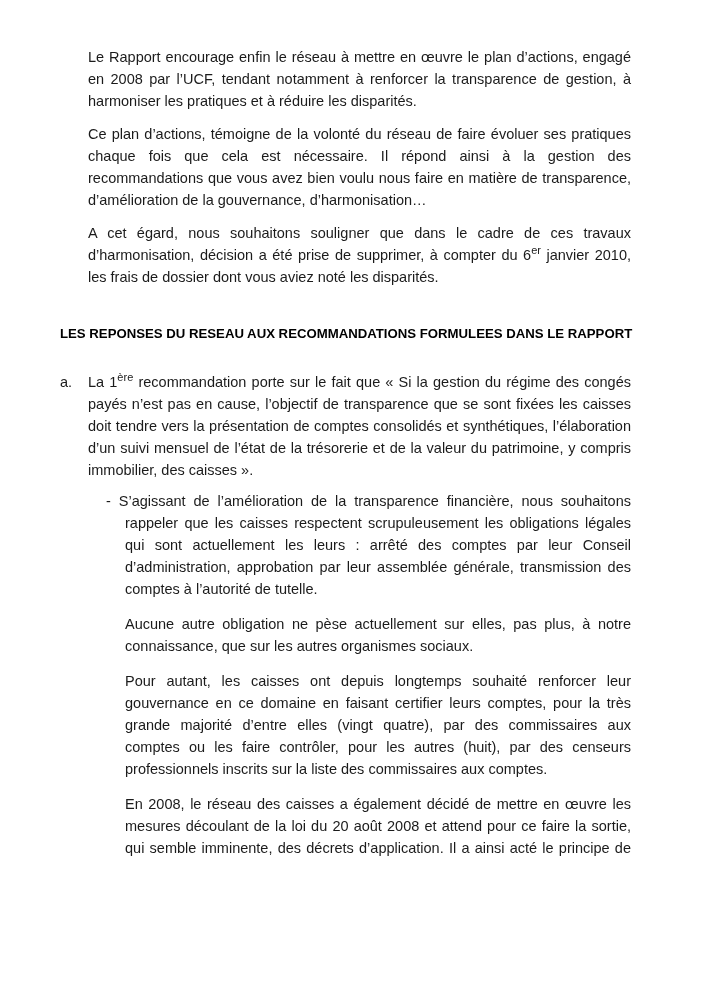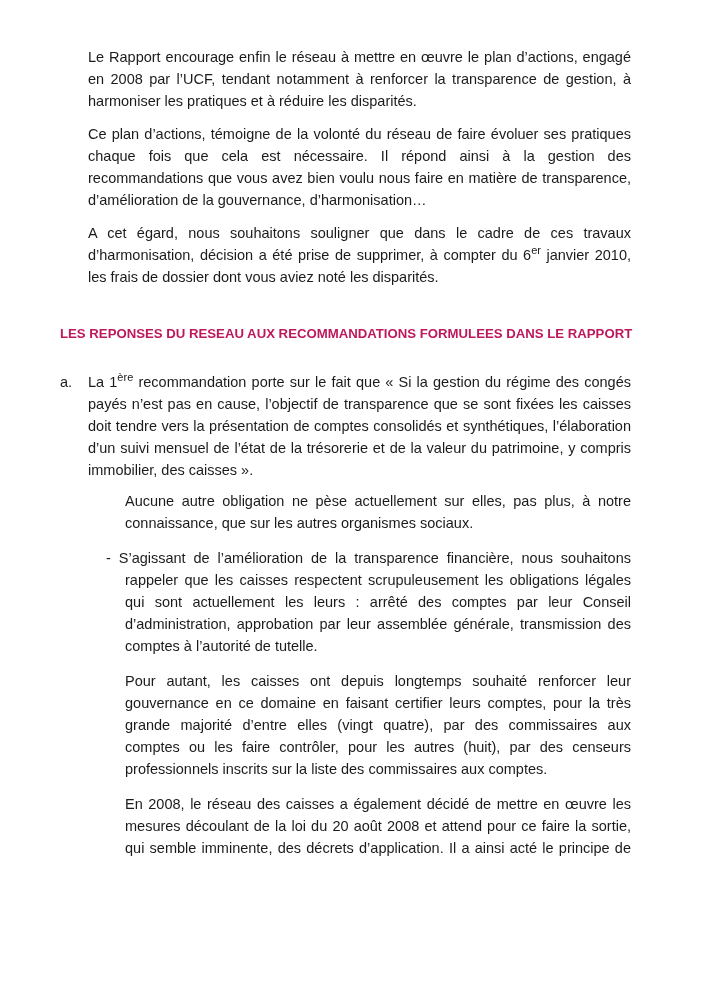--- a/index.html
+++ b/index.html
@@ -26,21 +26,21 @@
     line-height: 22px;
     text-align: justify;
   }
   .heading {
     margin: 36px 0 27px -28px;
     font-size: 13.2px;
     line-height: 20px;
     font-weight: bold;
     white-space: nowrap;
     text-align: left;
-    color: #be185d;
+    color: #000000;
   }
   .item {
     display: flex;
     margin-left: -28px;
     margin-bottom: 6px;
   }
   .marker {
     flex: 0 0 28px;
     width: 28px;
     font-size: 14.5px;
@@ -79,22 +79,22 @@
 
 
     <h2 class="heading">LES REPONSES DU RESEAU AUX RECOMMANDATIONS FORMULEES DANS LE RAPPORT</h2>
 
     <div class="item">
       <span class="marker">a.</span>
       <p class="para item-text"><span>La 1</span><sup>ère</sup><span> recommandation porte sur le fait que « Si la gestion du régime des congés payés n’est pas en cause, l’objectif de transparence que se sont fixées les caisses doit tendre vers la présentation de comptes consolidés et synthétiques, l’élaboration d’un suivi mensuel de l’état de la trésorerie et de la valeur du patrimoine, y compris immobilier, des caisses ».</span></p>
     </div>
 
     <div class="sub">
+      <p class="para hanging">- S’agissant de l’amélioration de la transparence financière, nous souhaitons rappeler que les caisses respectent scrupuleusement les obligations légales qui sont actuellement les leurs : arrêté des comptes par leur Conseil d’administration, approbation par leur assemblée générale, transmission des comptes à l’autorité de tutelle.</p>
       <p class="para">Aucune autre obligation ne pèse actuellement sur elles, pas plus, à notre connaissance, que sur les autres organismes sociaux.</p>
-      <p class="para hanging">- S’agissant de l’amélioration de la transparence financière, nous souhaitons rappeler que les caisses respectent scrupuleusement les obligations légales qui sont actuellement les leurs : arrêté des comptes par leur Conseil d’administration, approbation par leur assemblée générale, transmission des comptes à l’autorité de tutelle.</p>
       <p class="para">Pour autant, les caisses ont depuis longtemps souhaité renforcer leur gouvernance en ce domaine en faisant certifier leurs comptes, pour la très grande majorité d’entre elles (vingt quatre), par des commissaires aux comptes ou les faire contrôler, pour les autres (huit), par des censeurs professionnels inscrits sur la liste des commissaires aux comptes.</p>
       <p class="para">En 2008, le réseau des caisses a également décidé de mettre en œuvre les mesures découlant de la loi du 20 août 2008 et attend pour ce faire la sortie, qui semble imminente, des décrets d’application. Il a ainsi acté le principe de la systématisation</p>
     </div>
 
   </div>
 
   <div class="page-number">5</div>
 </div>
 
 </body></html>

